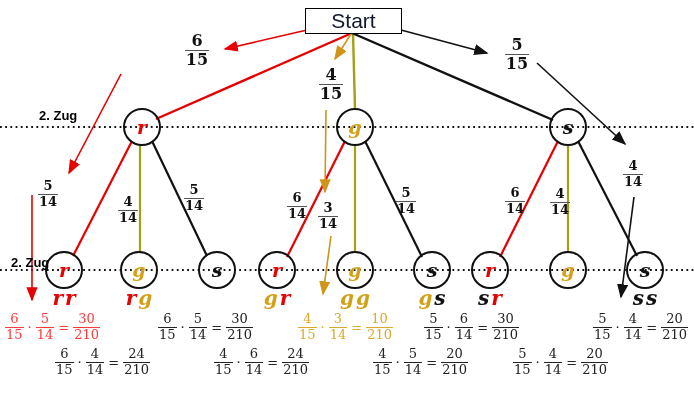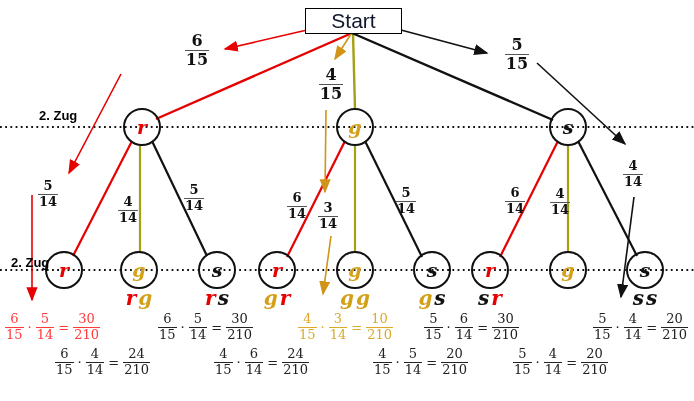--- a/index.html
+++ b/index.html
@@ -191,26 +191,26 @@
         <span class="den">14</span>
       </span>
   </div>
   <div class="abs lbl" style="left:618px;top:159px;">
     <span class="fr l2">
         <span>4</span>
         <span class="den">14</span>
       </span>
   </div>
 
+  <div class="abs outc" style="left:36px;top:288px;">
+    <span class="c-red">r</span><span class="c-red">r</span>
+  </div>
   <div class="abs outc" style="left:111px;top:288px;">
     <span class="c-red">r</span><span class="c-gold">g</span>
   </div>
-  <div class="abs outc" style="left:189px;top:288px;">
-    <span class="c-red">r</span><span class="c-blk">s</span>
-  </div>
   <div class="abs outc" style="left:249px;top:288px;">
     <span class="c-gold">g</span><span class="c-red">r</span>
   </div>
   <div class="abs outc" style="left:327px;top:288px;">
     <span class="c-gold">g</span><span class="c-gold">g</span>
   </div>
   <div class="abs outc" style="left:404px;top:288px;">
     <span class="c-gold">g</span><span class="c-blk">s</span>
   </div>
   <div class="abs outc" style="left:462px;top:288px;">

